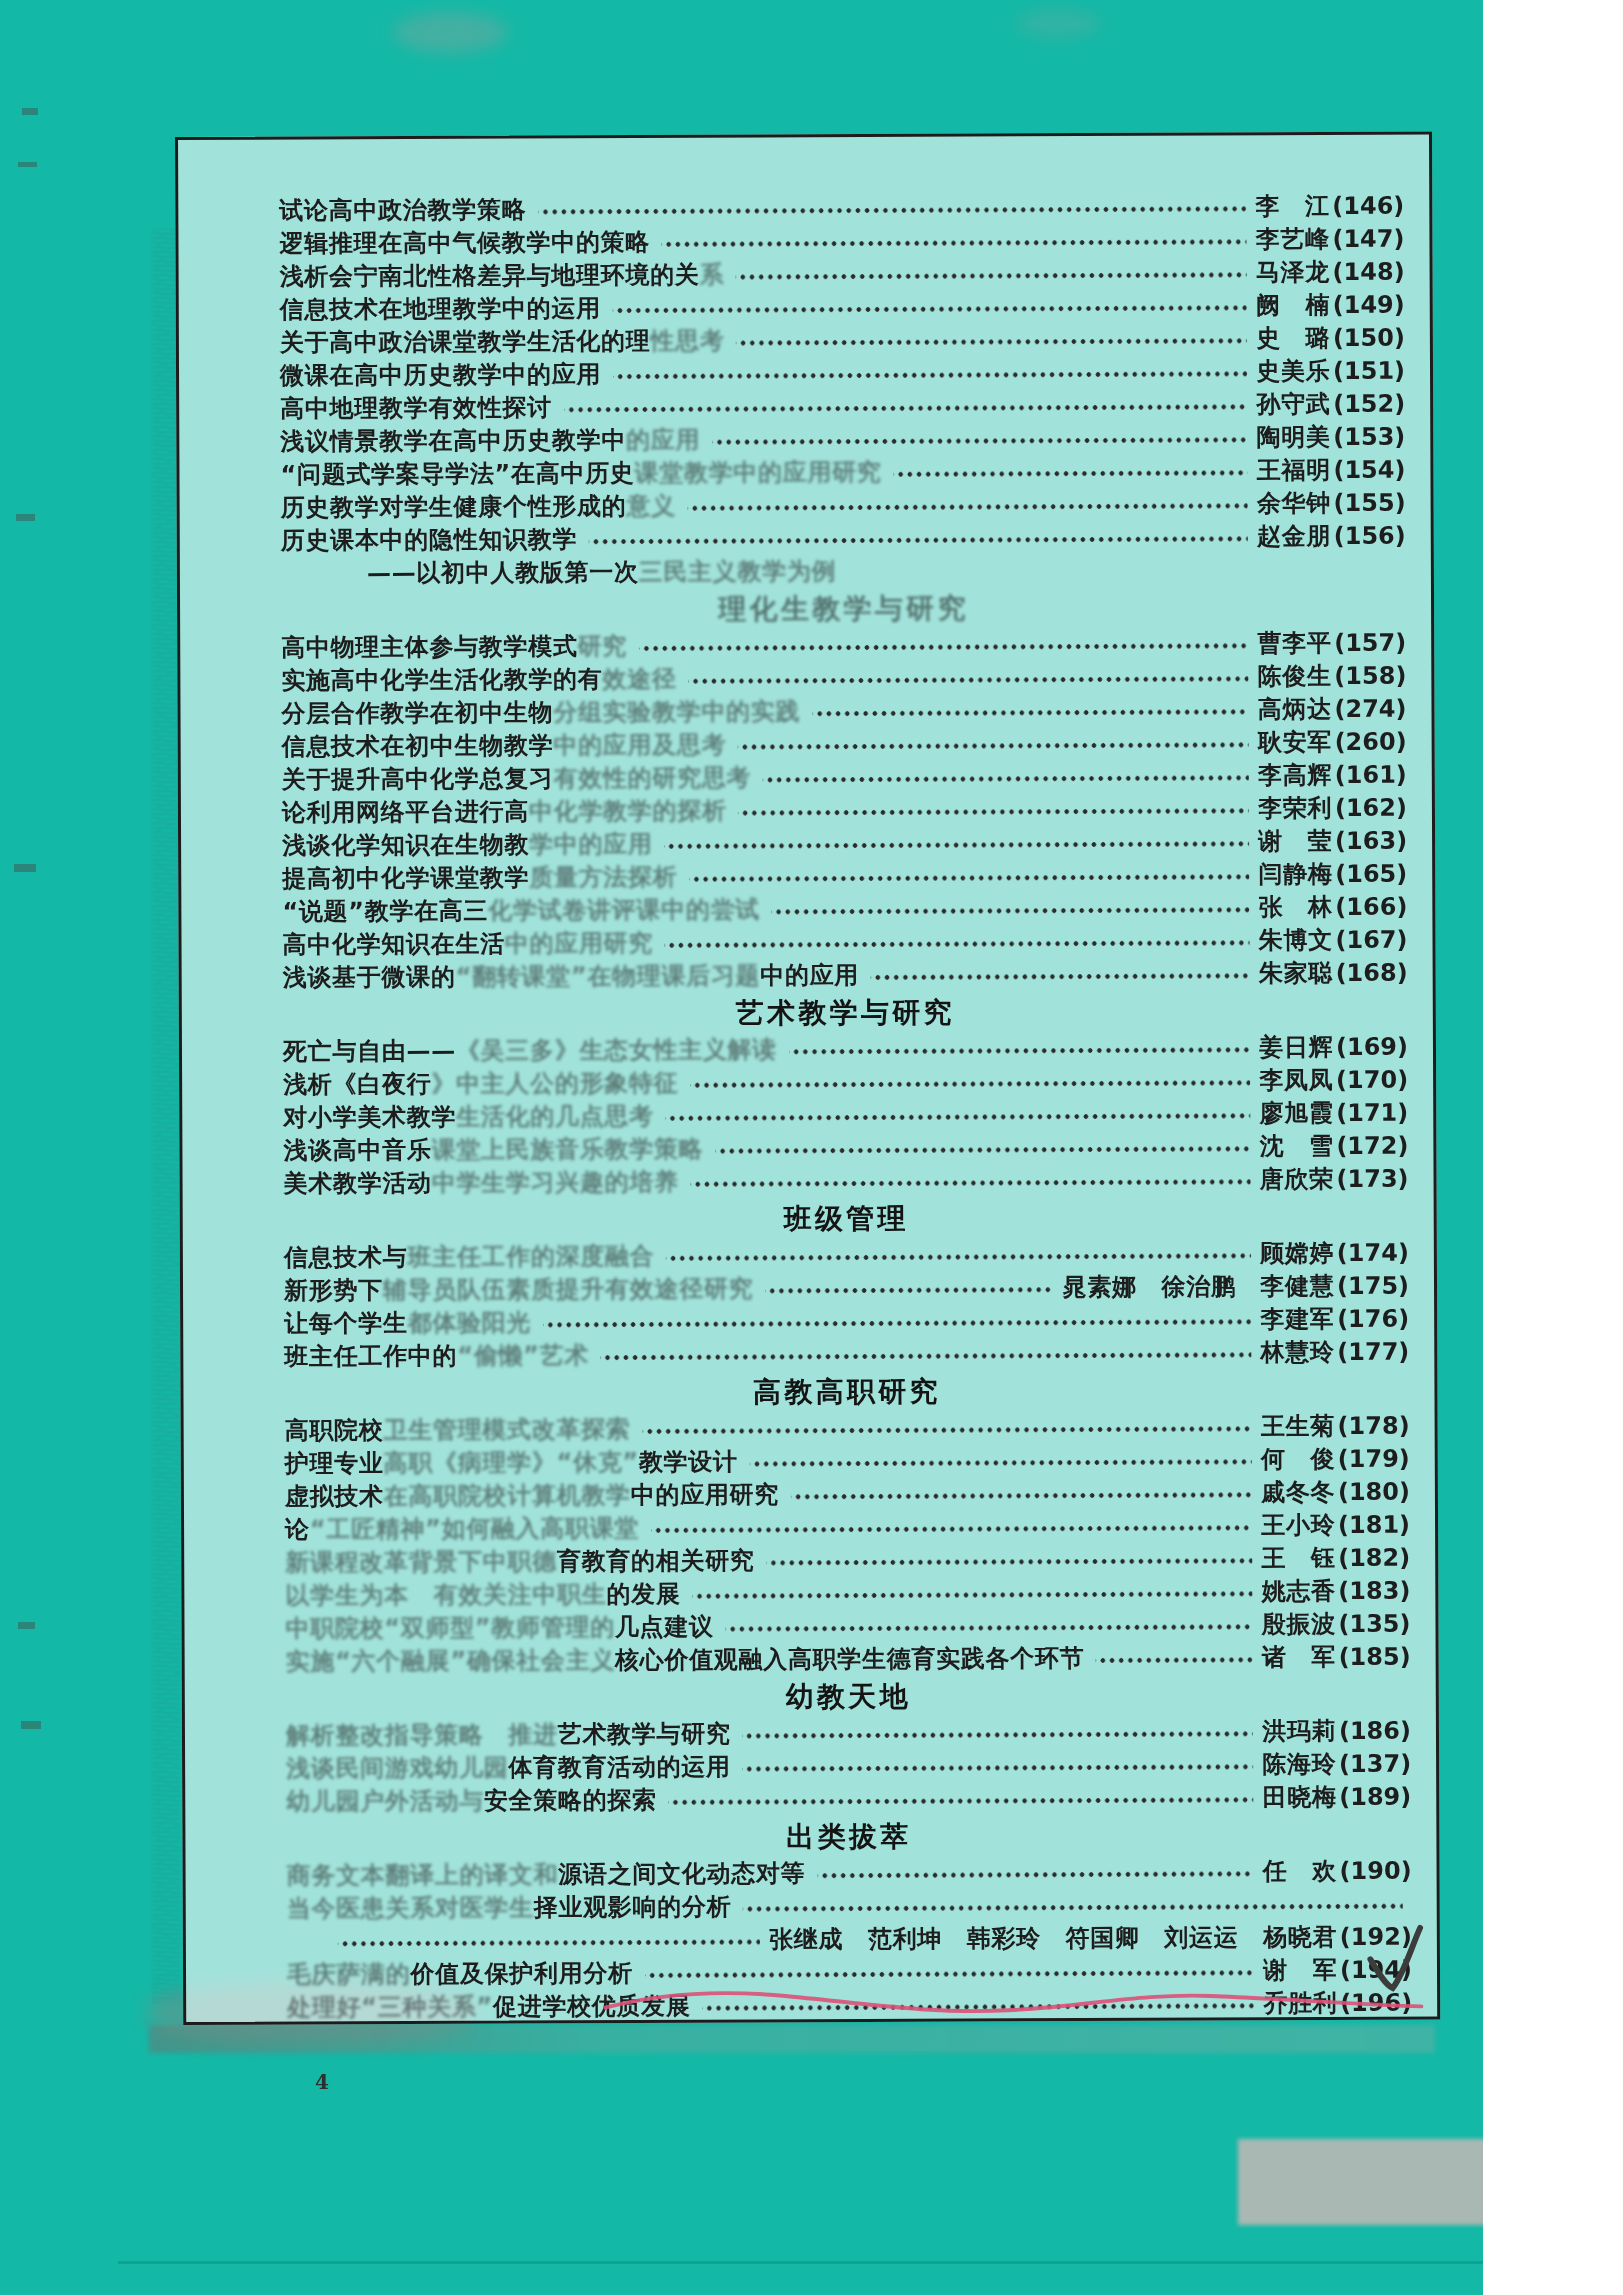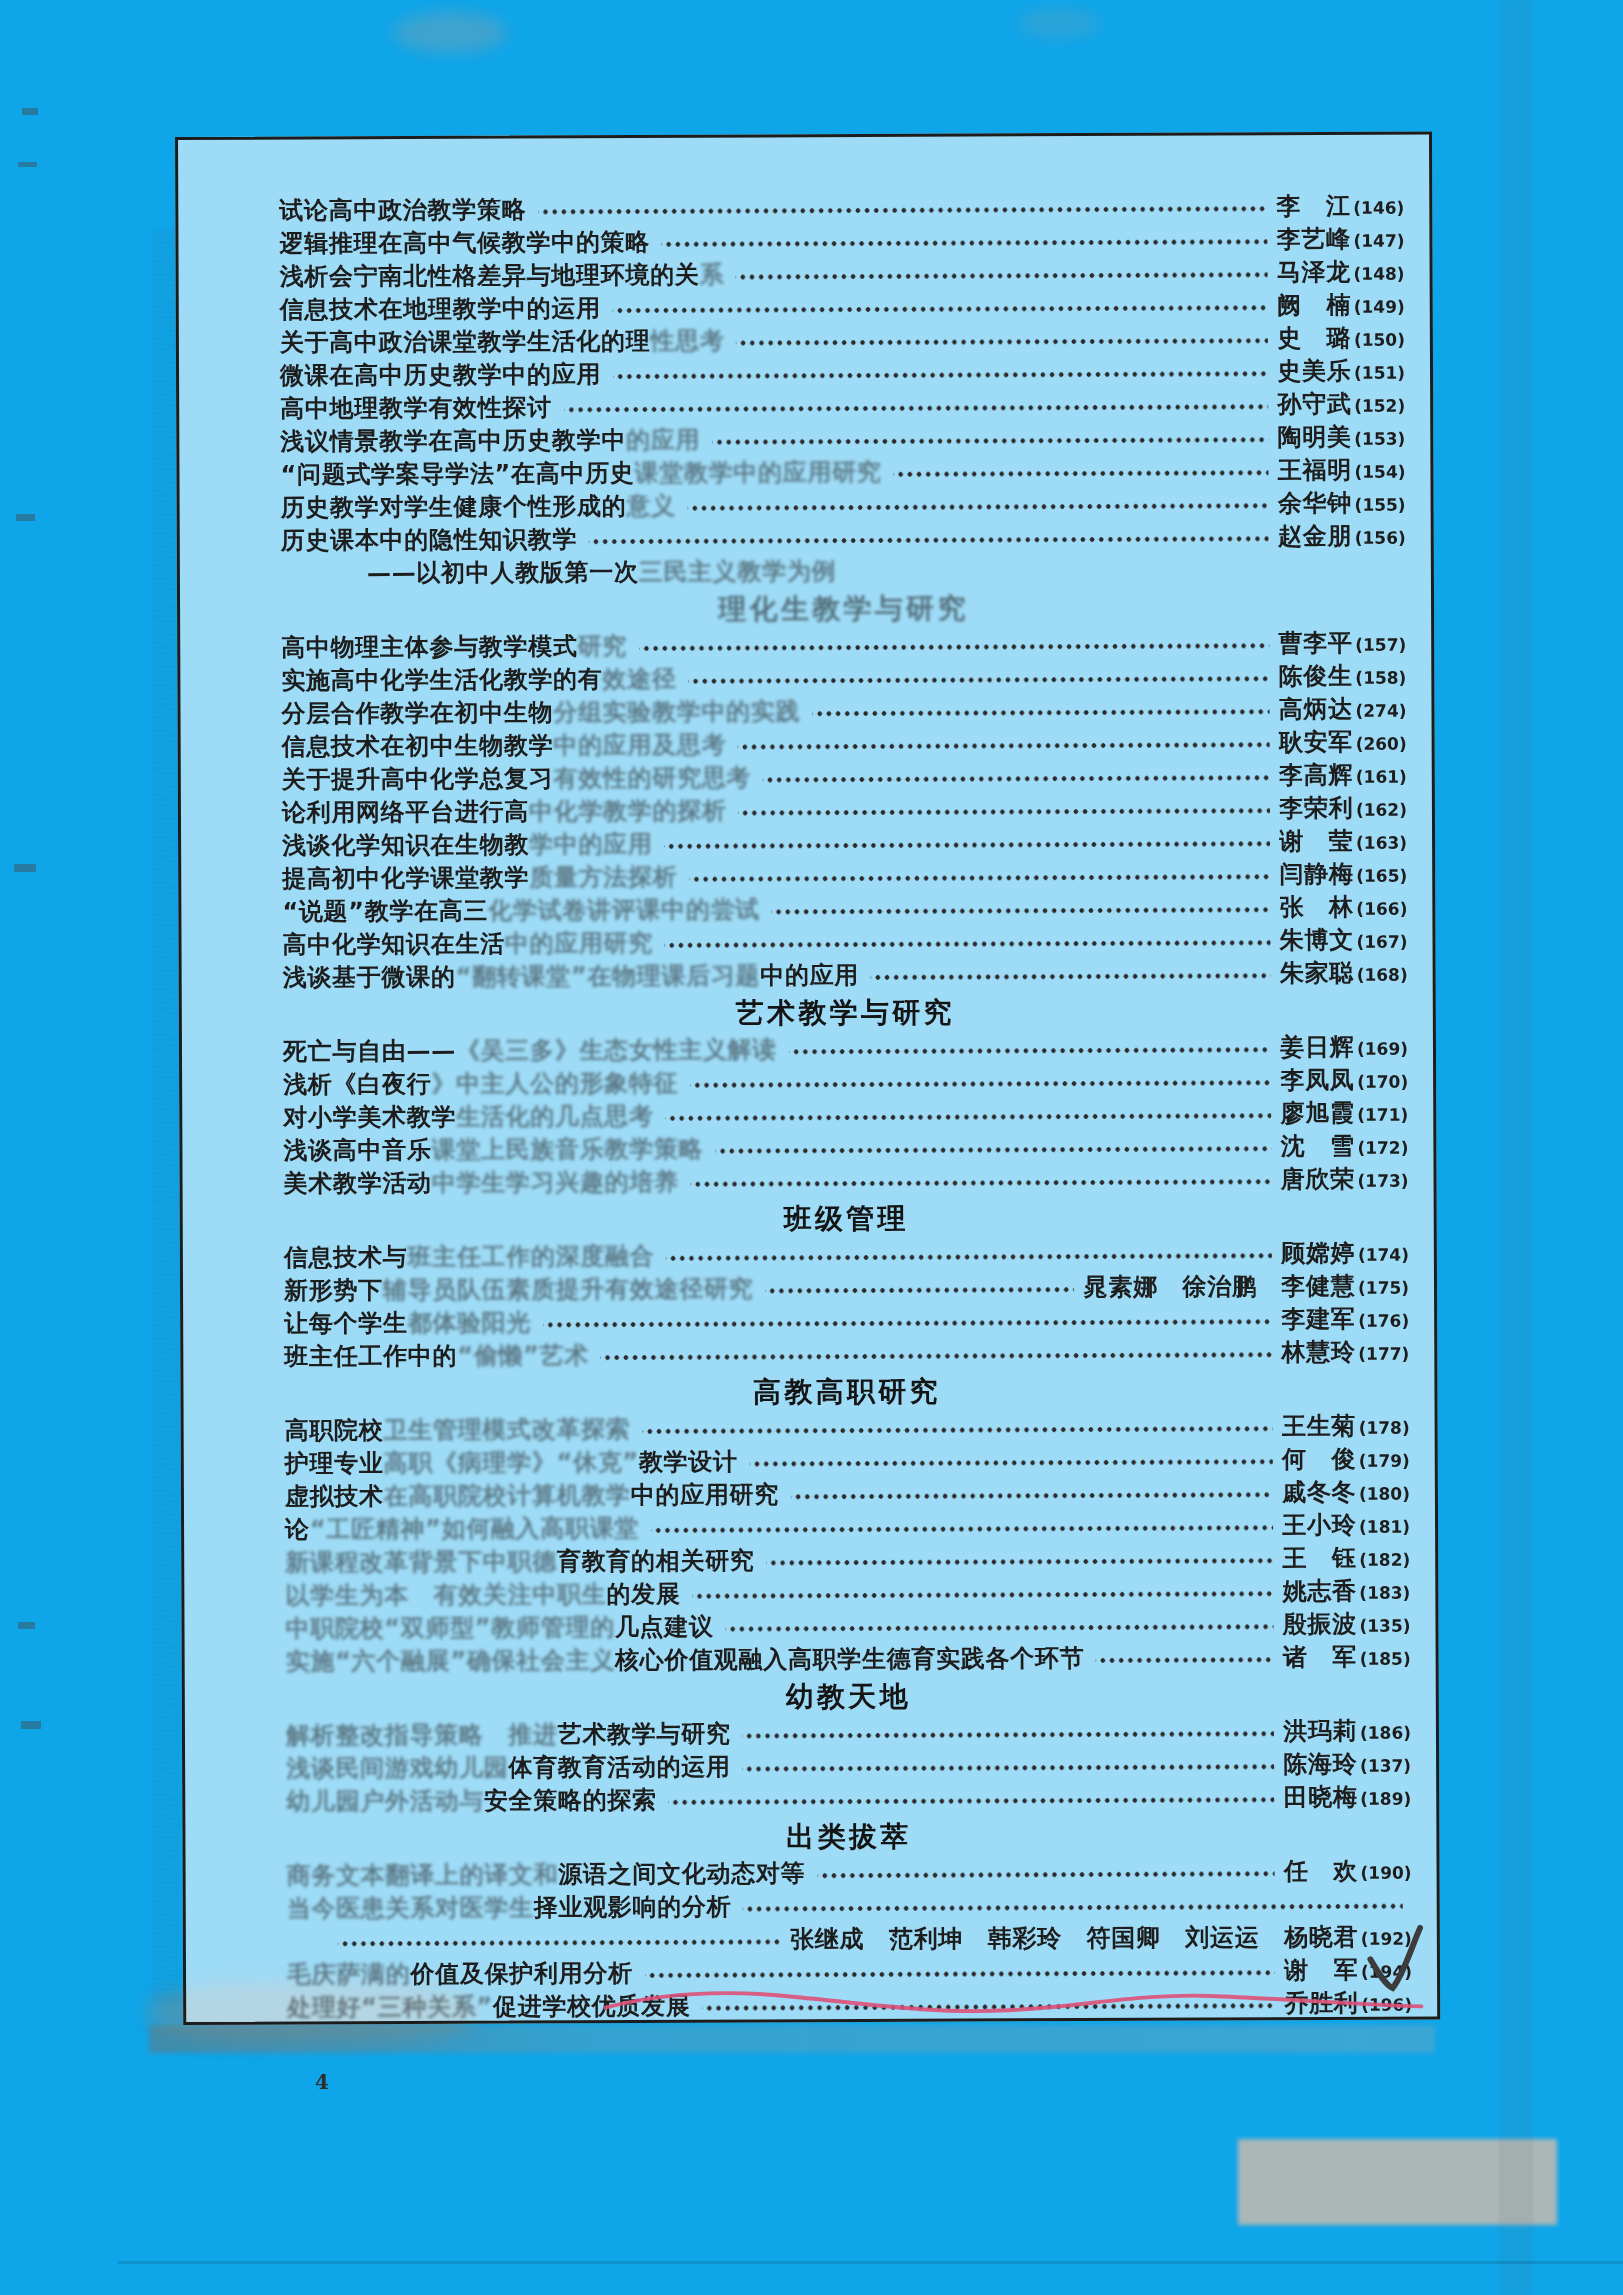--- a/index.html
+++ b/index.html
@@ -1,33 +1,33 @@
 <!DOCTYPE html>
 <html style="font-size:10.5px"><head>
 <meta charset="utf-8">
 <style>
   html,body{margin:0;padding:0;background:#ffffff;}
-  .scan{position:relative;width:1623px;height:2295px;background:#0ea5e9;overflow:hidden;
+  .scan{position:relative;width:1483px;height:2295px;background:#14b8a6;overflow:hidden;
         font-family:"DejaVu Sans","Liberation Sans",sans-serif;}
   
   .frame{position:absolute;left:175px;top:137px;width:1251px;height:1882px;
          border:3.3px solid #1c1c1c;transform:rotate(-0.25deg);transform-origin:top left;
          background:rgba(255,255,255,0.6);}
   .toc{position:absolute;inset:0;padding:55px 25px 0 101px;}
   .row{display:flex;align-items:baseline;height:33px;font-size:24px;font-weight:bold;
        color:#1d1d1d;letter-spacing:0.7px;white-space:nowrap;}
   .row .t{white-space:nowrap;}
   .sub{padding-left:86px;}
   .cont{padding-left:39px;}
   .sm{filter:blur(1.5px);opacity:.5;}
   .leader{flex:1;min-width:23.6px;height:26px;margin:0 9.2px 0 11.8px;align-self:center;
           background-image:radial-gradient(circle,#2b2b2b 2px,rgba(0,0,0,0) 2.6px);
           background-size:9.2px 9.2px;background-repeat:repeat-x;background-position:2.6px 62%;}
   .authors{margin-right:2.6px;}
-  .page{font-size:17px;letter-spacing:0;}
+  .page{font-size:24px;letter-spacing:0;}
   .hdr{display:flex;justify-content:center;align-items:center;height:41px;
        font-size:28px;font-weight:bold;letter-spacing:3.3px;color:#141414;}
   .smh{filter:blur(1.7px);opacity:.55;}
   
   .noise-strip{position:absolute;left:152px;top:229px;width:27.5px;height:1774px;
       background:repeating-linear-gradient(3deg,rgba(70,72,70,.20) 0 2px,rgba(70,72,70,0) 2px 4.6px);
       filter:blur(0.9px);opacity:.6;}
   .blob{position:absolute;border-radius:50%;background:#9aa09c;filter:blur(7.9px);opacity:.35;}
   .shadow-band-bottom{position:absolute;left:149px;top:2025px;width:1286px;height:27.5px;
       background:linear-gradient(90deg,rgba(110,115,110,.50),rgba(150,155,150,.28) 35%,rgba(165,170,165,.30));

